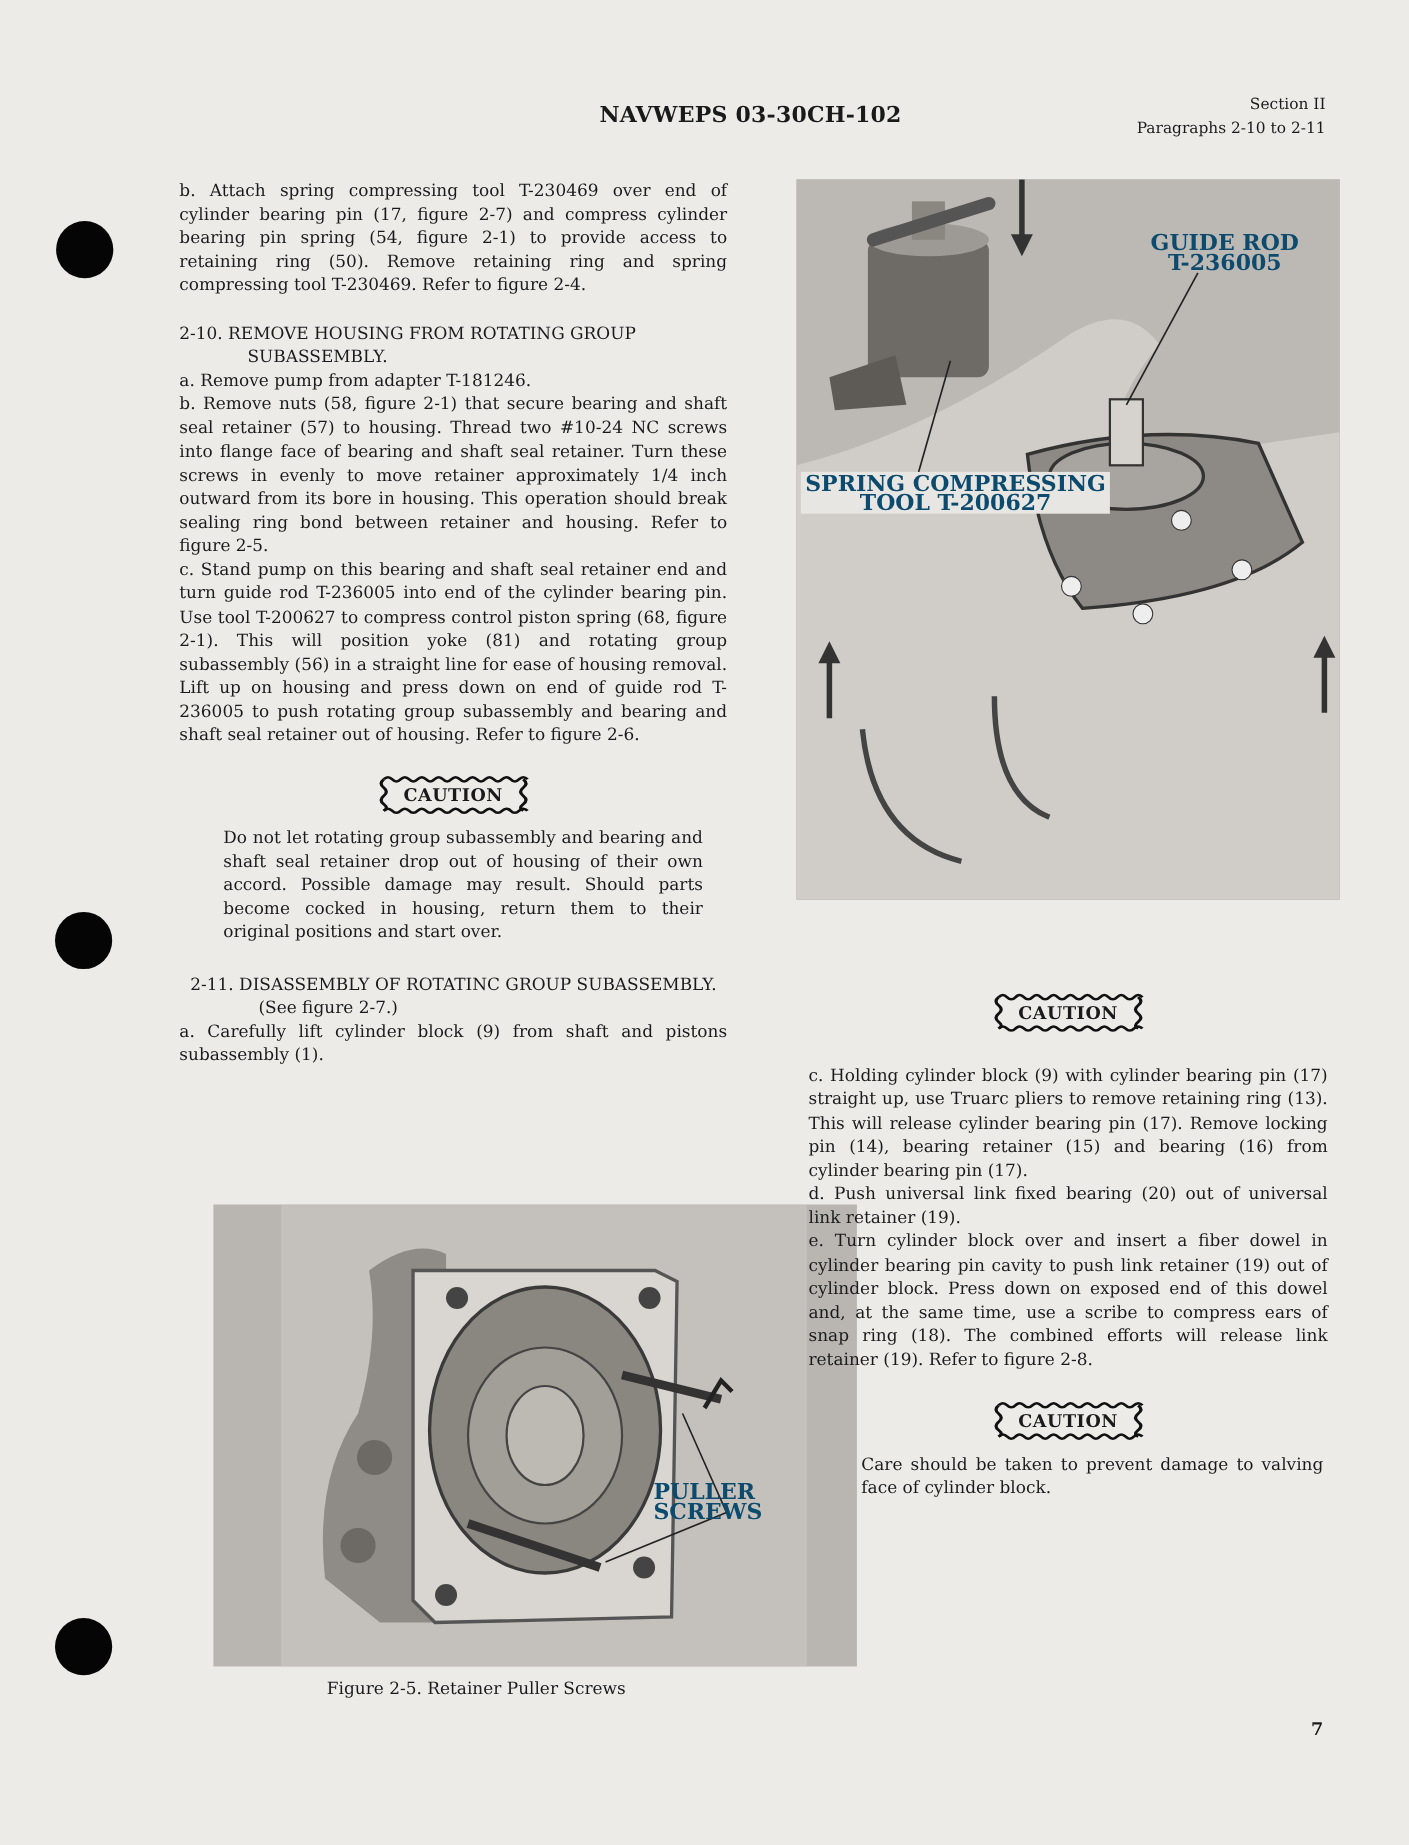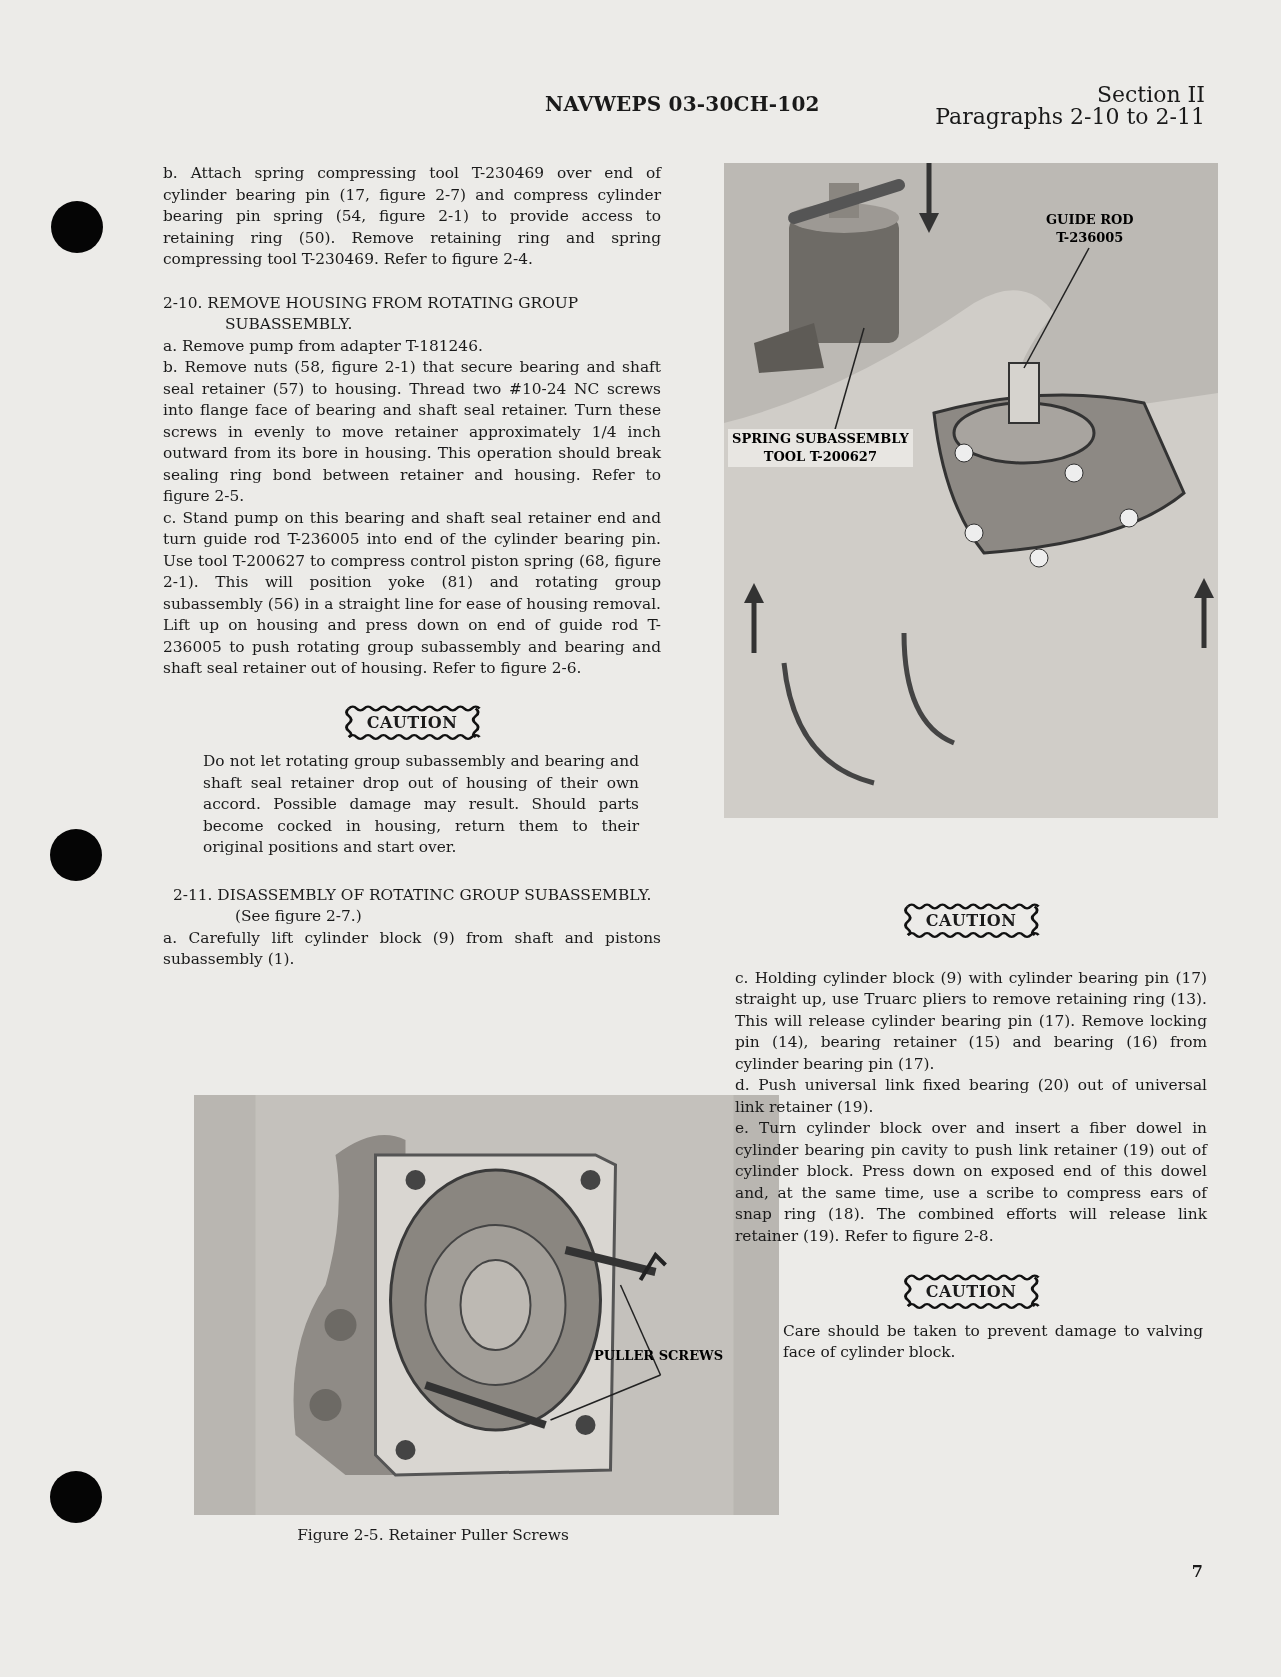--- a/index.html
+++ b/index.html
@@ -17,21 +17,21 @@
       position: absolute; width: 52px; height: 52px; border-radius: 50%;
       background: #050505;
     }
 
     .hdr-center {
       position: absolute; left: 545px; top: 92px;
       font-size: 20px; letter-spacing: 0.2px; font-weight: bold;
     }
     .hdr-right {
       position: absolute; right: 76px; top: 84px; text-align: right;
-      font-size: 22px; line-height: 22px;
+      font-size: 14px; line-height: 22px;
     }
 
     .col {
       position: absolute; font-size: 15.4px; line-height: 21.5px;
       text-align: justify;
     }
     .col-left { left: 163px; width: 498px; }
     .col-right { left: 735px; width: 472px; }
     .para { margin: 0; }
     .heading { margin: 0; text-indent: -62px; padding-left: 62px; text-align: left; }
@@ -45,22 +45,22 @@
     .caution svg { position: absolute; left: 0; top: 0; width: 100%; height: 100%; overflow: visible; }
     .caution span { position: relative; }
     .caution-text { text-align: justify; }
 
     .photo {
       position: absolute; overflow: hidden;
       background: #b9b6b1;
     }
     .photo svg { width: 100%; height: 100%; display: block; }
     .callout {
-      position: absolute; font-size: 13px; font-weight: bold; line-height: 18px;
-      text-align: center; color: #000000;
+      position: absolute; font-size: 20px; font-weight: bold; line-height: 18px;
+      text-align: center; color: #0c4a6e;
     }
     .callout.boxed { background: #e8e6e2; padding: 1px 4px; }
 
     .caption {
       position: absolute; font-size: 15.4px; line-height: 21px; text-align: center;
     }
     .page-num { position: absolute; right: 78px; top: 1562px; font-size: 16px; font-weight: bold; }
   </style>
 </head>
 <body>
@@ -156,21 +156,21 @@
       <polygon points="470,435 490,435 480,415" fill="#333"></polygon>
 
       <line x1="110" y1="270" x2="140" y2="165" stroke="#222" stroke-width="1.5"></line>
       <line x1="300" y1="205" x2="365" y2="85" stroke="#222" stroke-width="1.5"></line>
     </svg>
     <div class="callout" style="left:322px; top:48px;">
       <div>GUIDE ROD</div>
       <div>T-236005</div>
     </div>
     <div class="callout boxed" style="left:4px; top:266px;">
-      <div>SPRING SUBASSEMBLY</div>
+      <div>SPRING COMPRESSING</div>
       <div>TOOL T-200627</div>
     </div>
   </div>
 
   <div class="col col-right" style="top:898px;">
     <div class="caution-wrap">
       <div class="caution">
         <svg viewBox="0 0 140 50" preserveAspectRatio="none">
           <path d="M4,6 q4,-5 8,0 t8,0 t8,0 t8,0 t8,0 t8,0 t8,0 t8,0 t8,0 t8,0 t8,0 t8,0 t8,0 t8,0 t8,0 t8,0 t8,0" fill="none" stroke="#111" stroke-width="3"></path>
           <path d="M4,44 q4,-5 8,0 t8,0 t8,0 t8,0 t8,0 t8,0 t8,0 t8,0 t8,0 t8,0 t8,0 t8,0 t8,0 t8,0 t8,0 t8,0 t8,0" fill="none" stroke="#111" stroke-width="3"></path>

